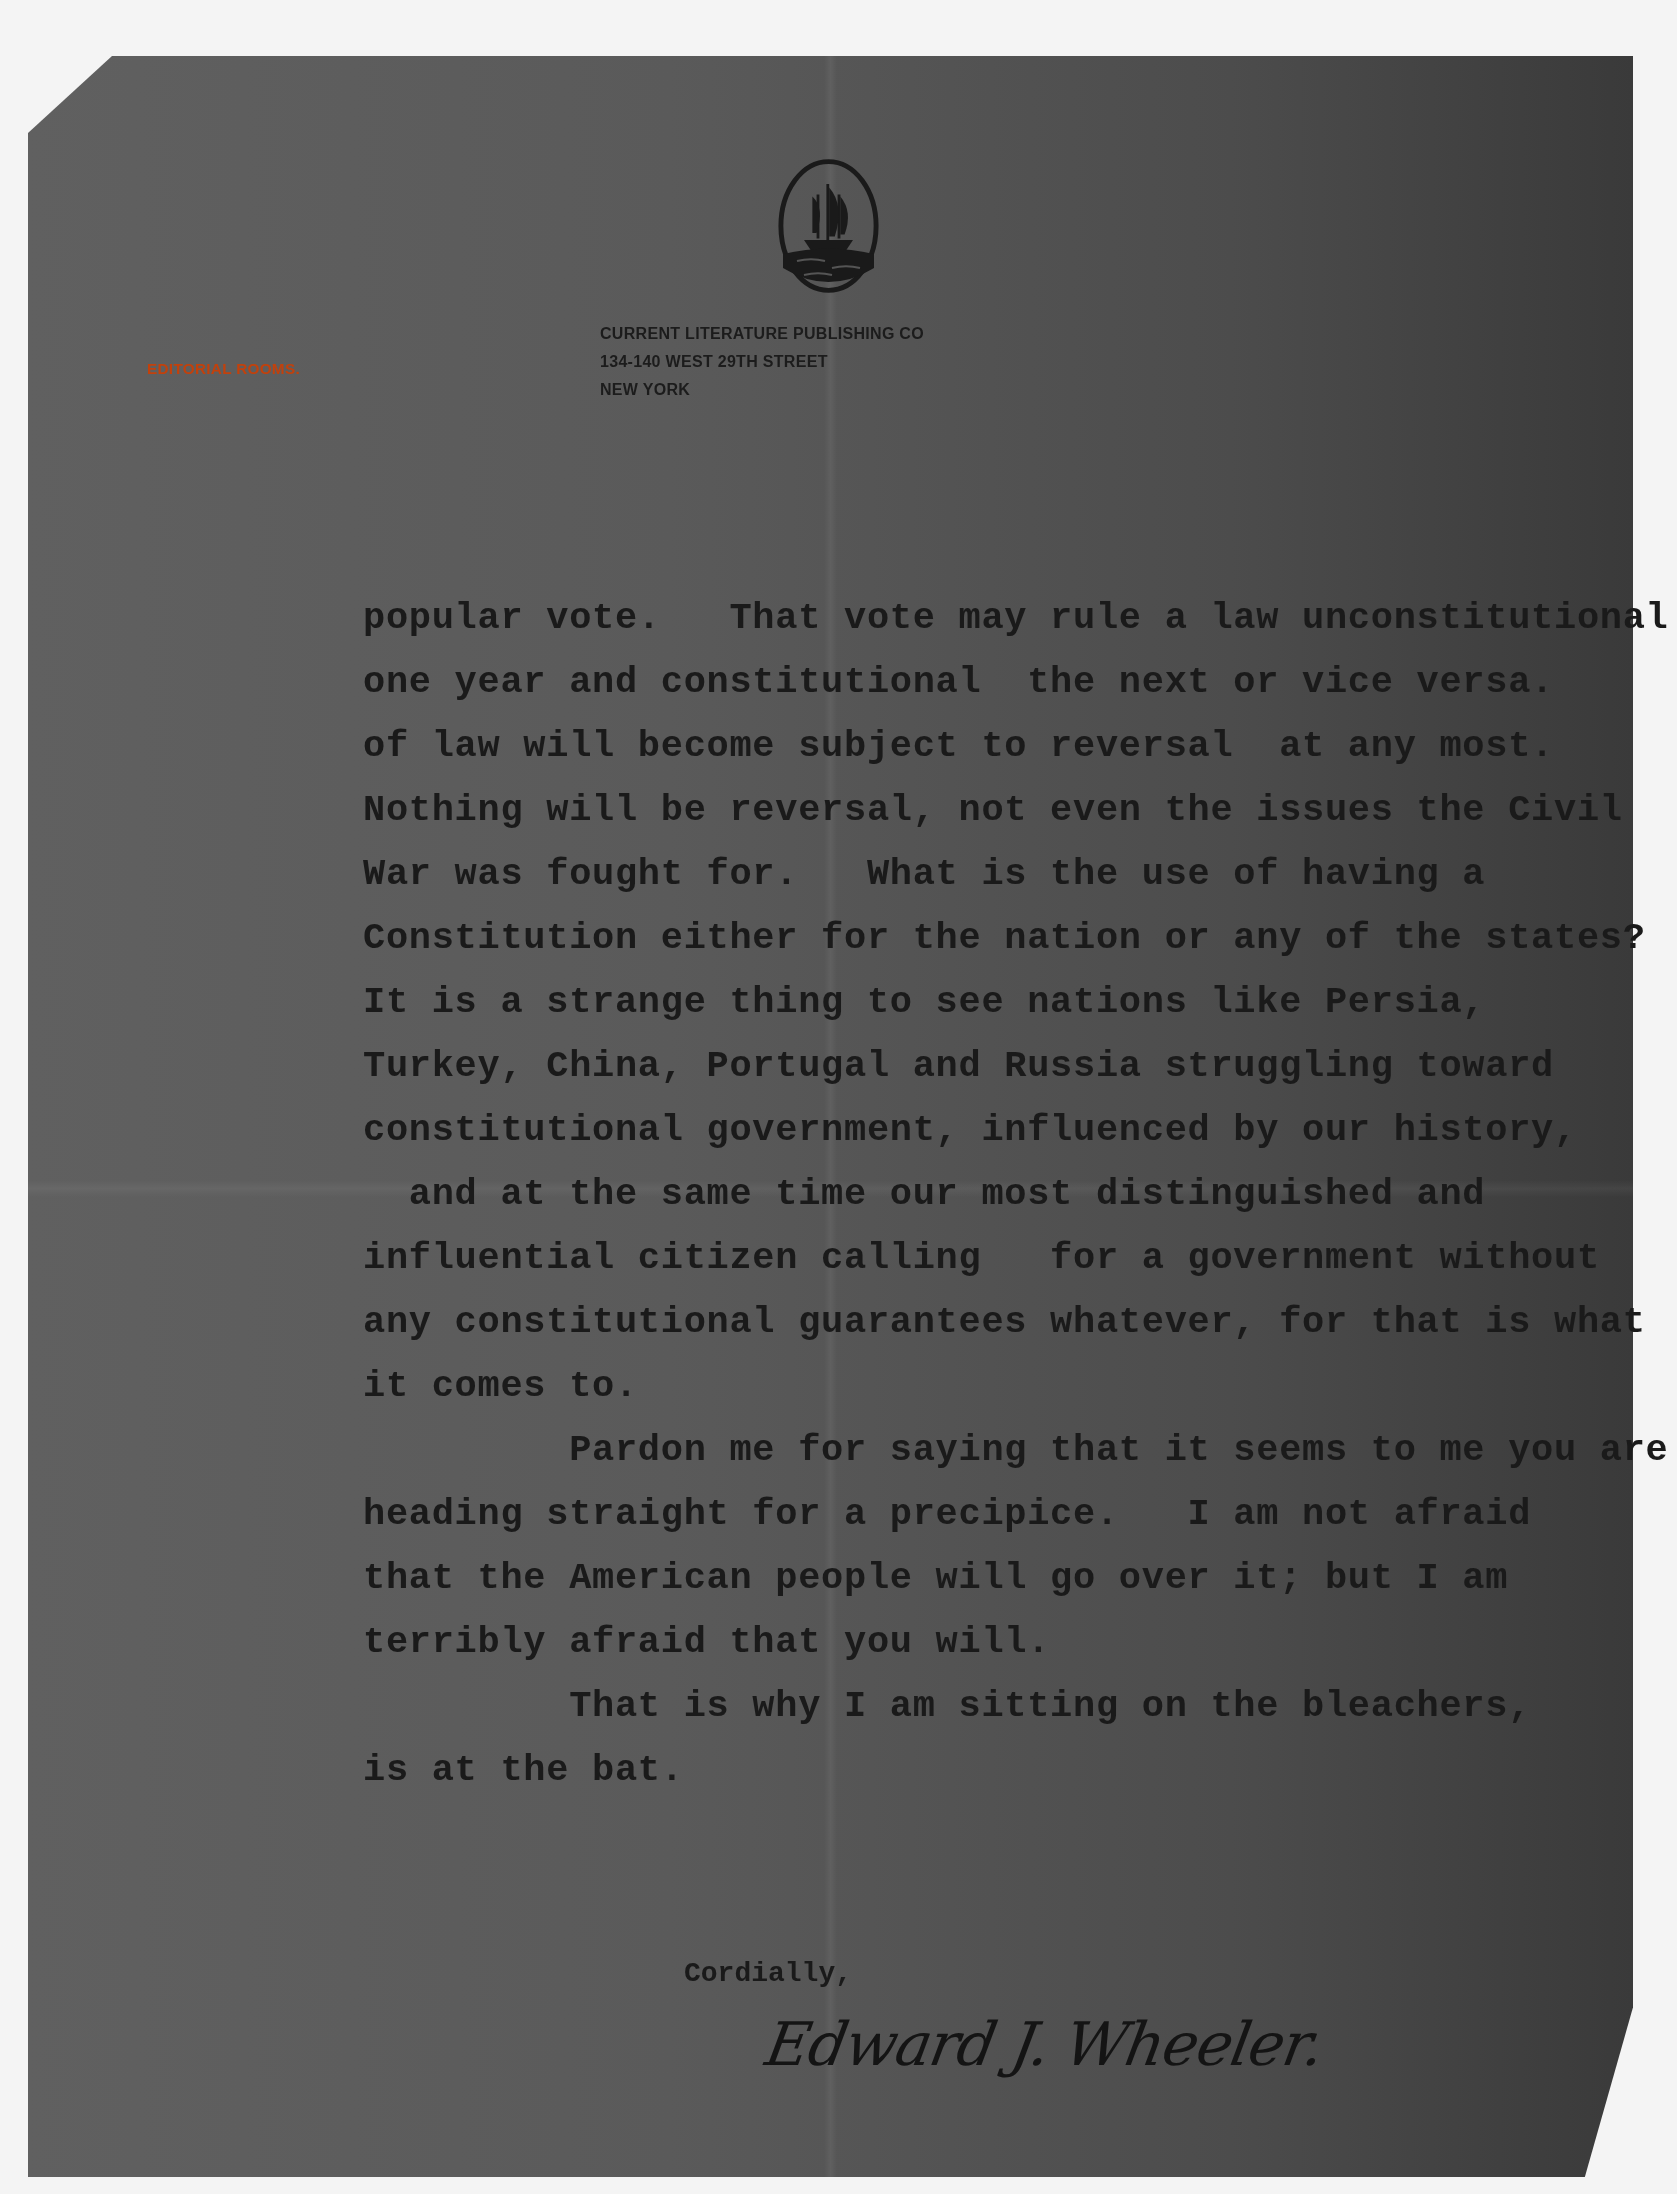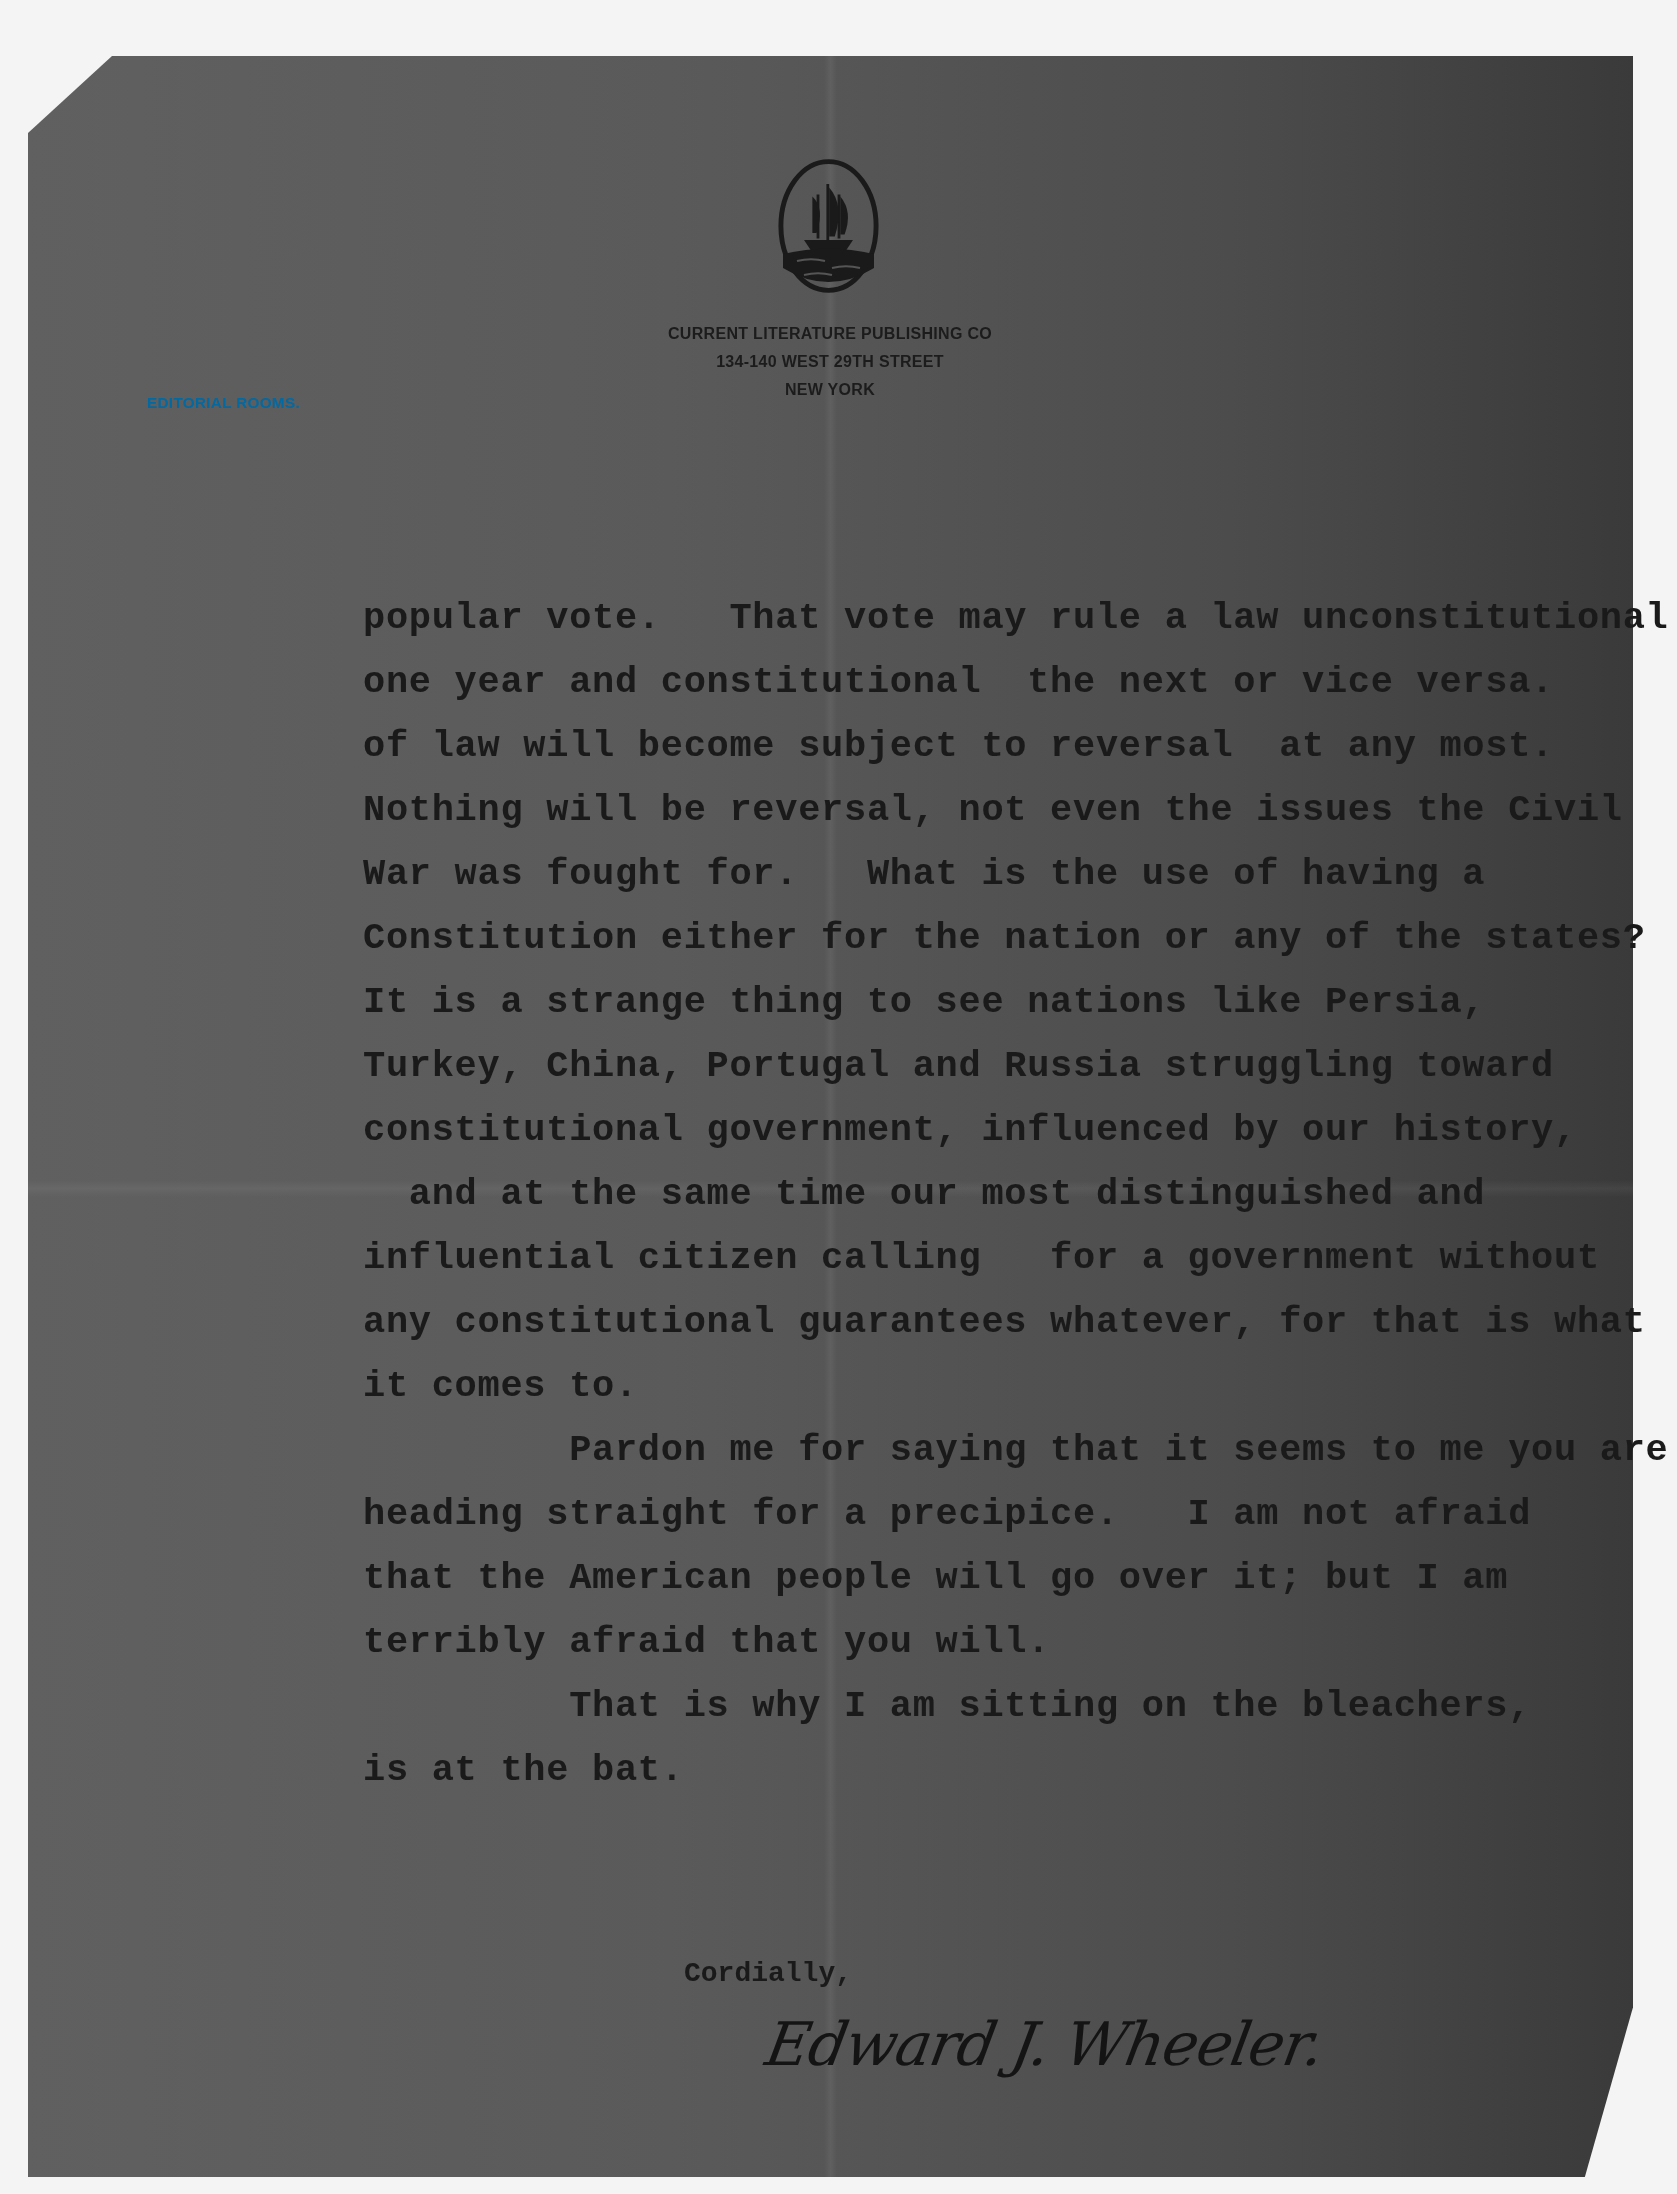--- a/index.html
+++ b/index.html
@@ -22,29 +22,29 @@
       linear-gradient(90deg, transparent 49.6%, rgba(255,255,255,0.06) 50%, transparent 50.4%),
       linear-gradient(180deg, transparent 53%, rgba(255,255,255,0.05) 53.4%, transparent 53.8%);
     pointer-events: none;
   }
   .logo {
     position: absolute; left: 776px; top: 156px;
     width: 105px; height: 140px;
   }
   .letterhead {
     position: absolute; left: 600px; top: 320px; width: 460px;
-    text-align: center;
+    text-align: left;
     font-family: "Liberation Sans", "DejaVu Sans", sans-serif;
     font-weight: bold; color: #1c1c1c;
     font-size: 16px; line-height: 28px; letter-spacing: 0.3px;
   }
   .editorial {
-    position: absolute; left: 147px; top: 394px;
+    position: absolute; left: 147px; top: 360px;
     font-family: "Liberation Sans", "DejaVu Sans", sans-serif;
-    font-weight: bold; color: #0369a1; font-size: 15.3px; letter-spacing: 0.3px;
+    font-weight: bold; color: #c2410c; font-size: 15.3px; letter-spacing: 0.3px;
   }
   .body-text {
     position: absolute; left: 363px; top: 586px; width: 1151px;
     color: #1a1a1a; font-weight: bold;
     font-size: 37px; line-height: 64px;
     letter-spacing: 0.7px;
   }
   .line { white-space: pre; display: block; }
   .closing {
     position: absolute; left: 684px; top: 1958px;

